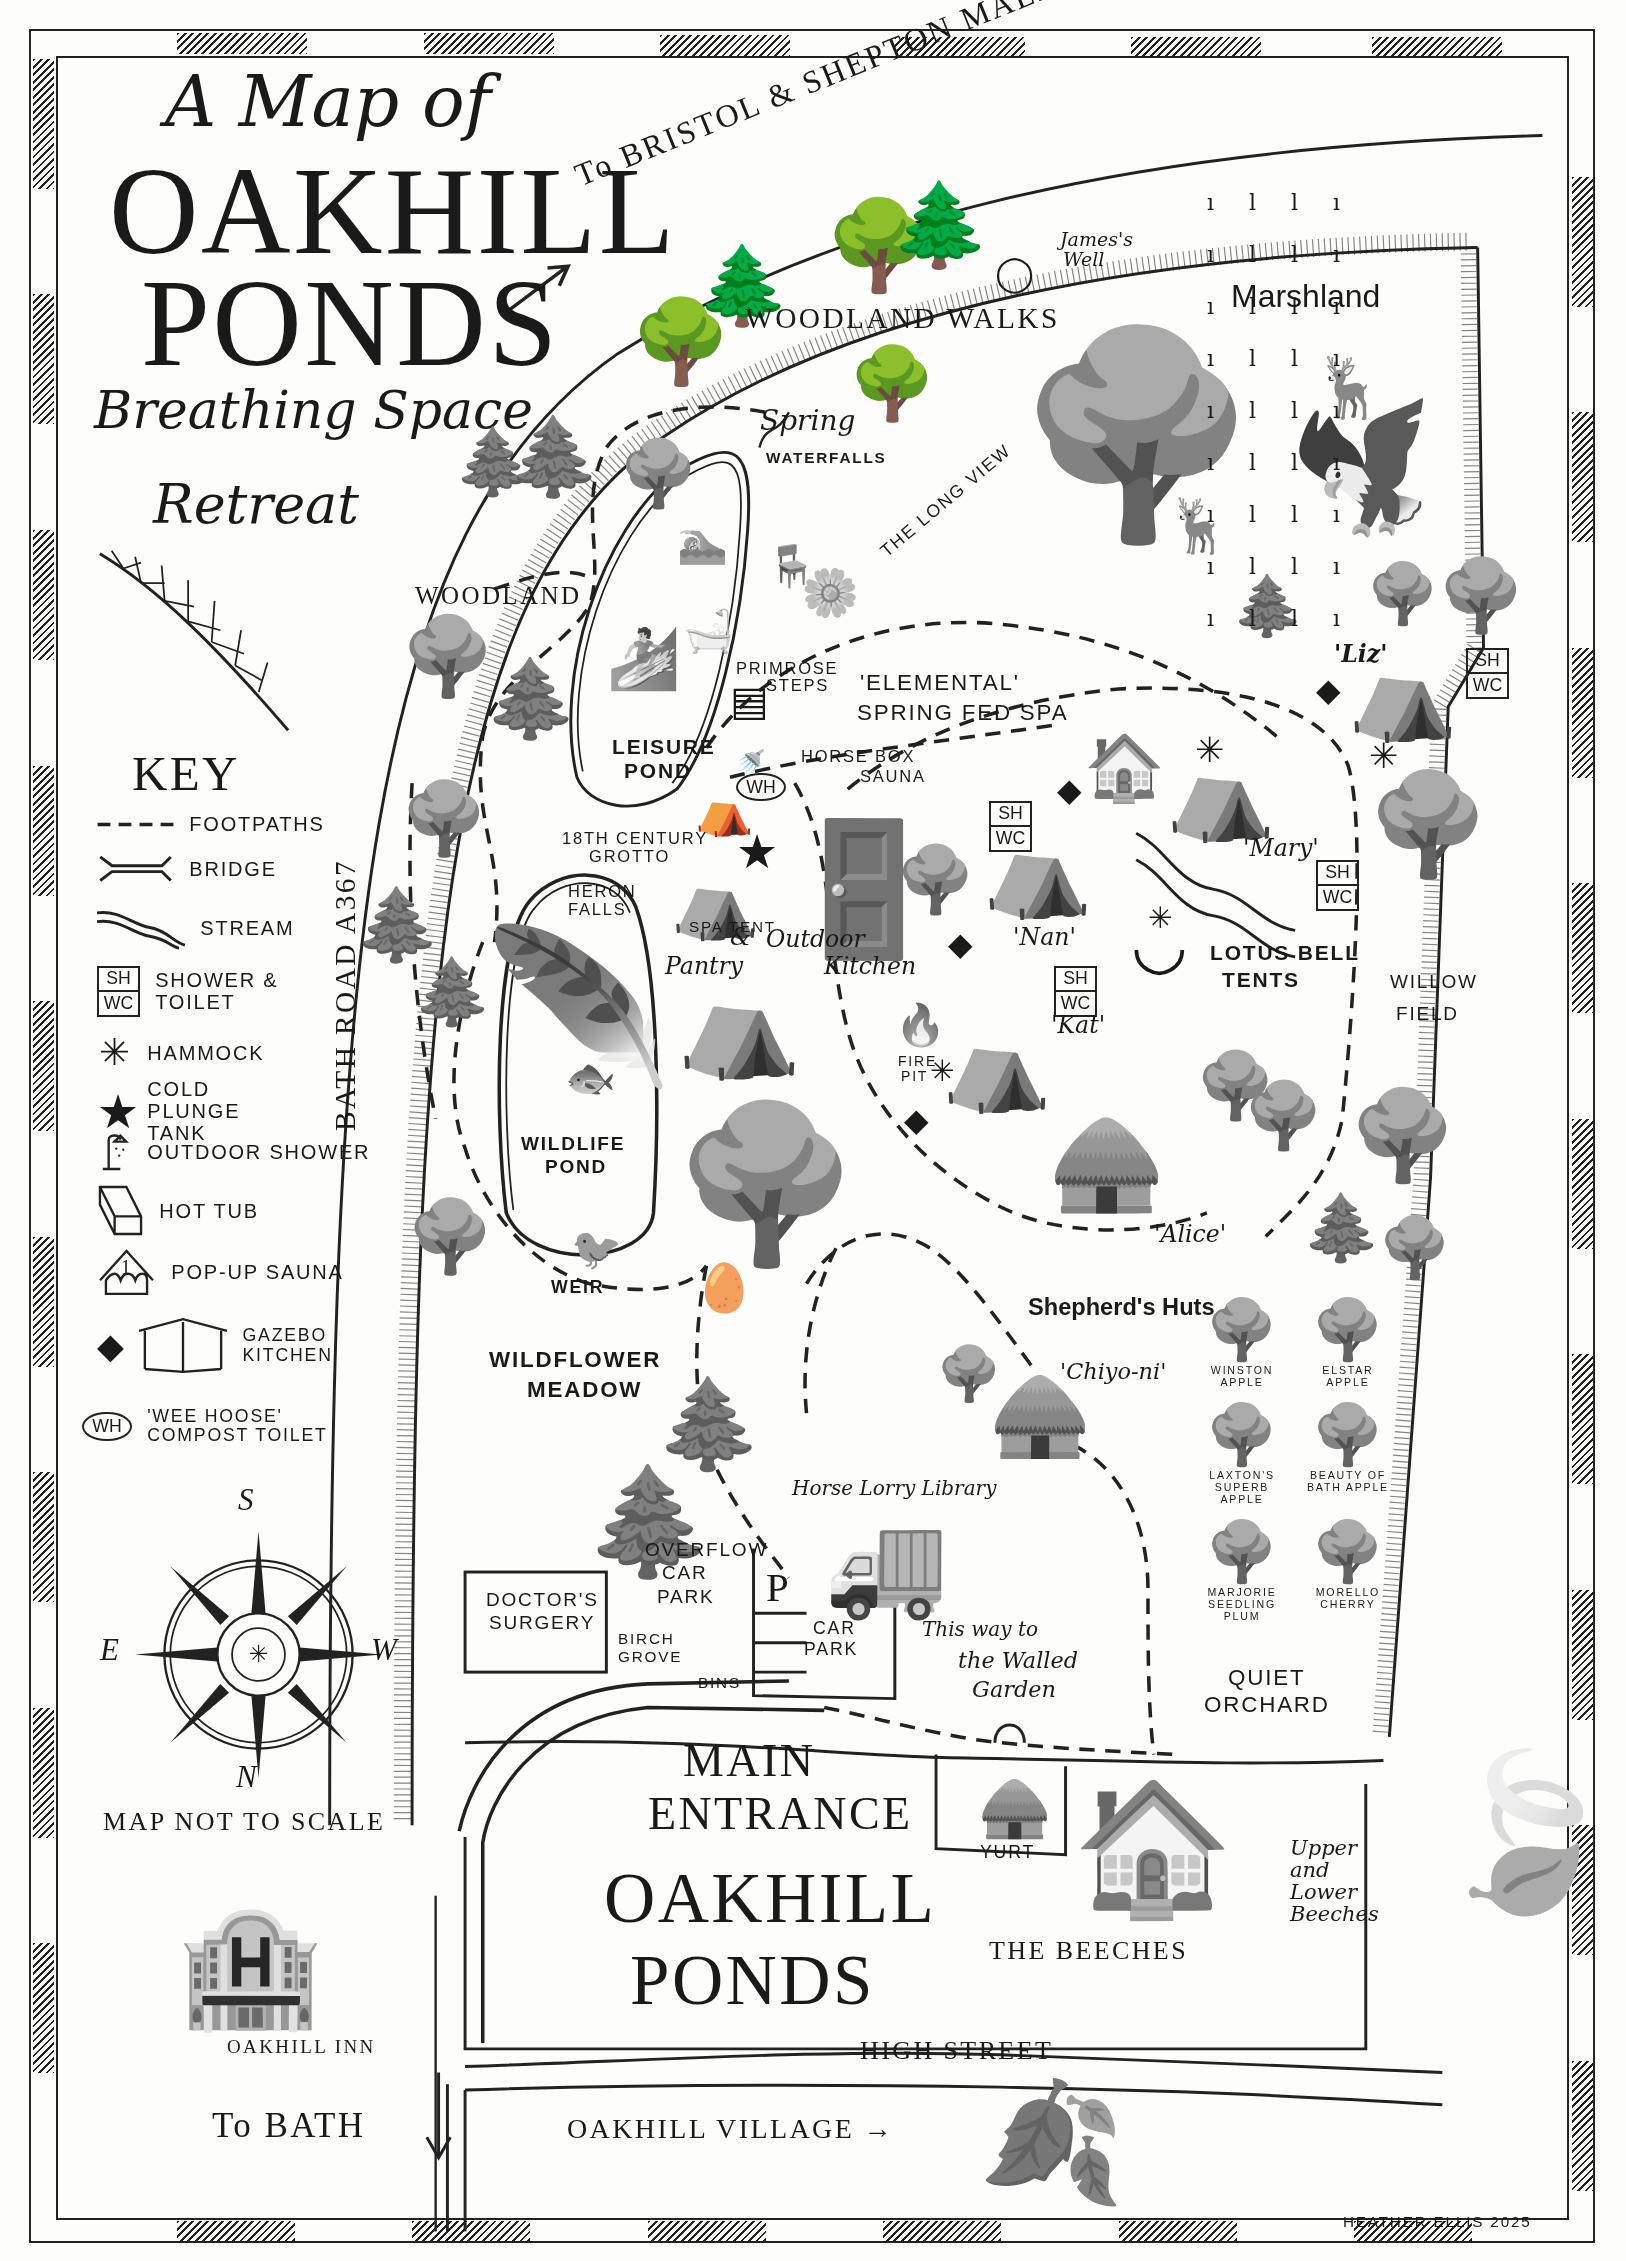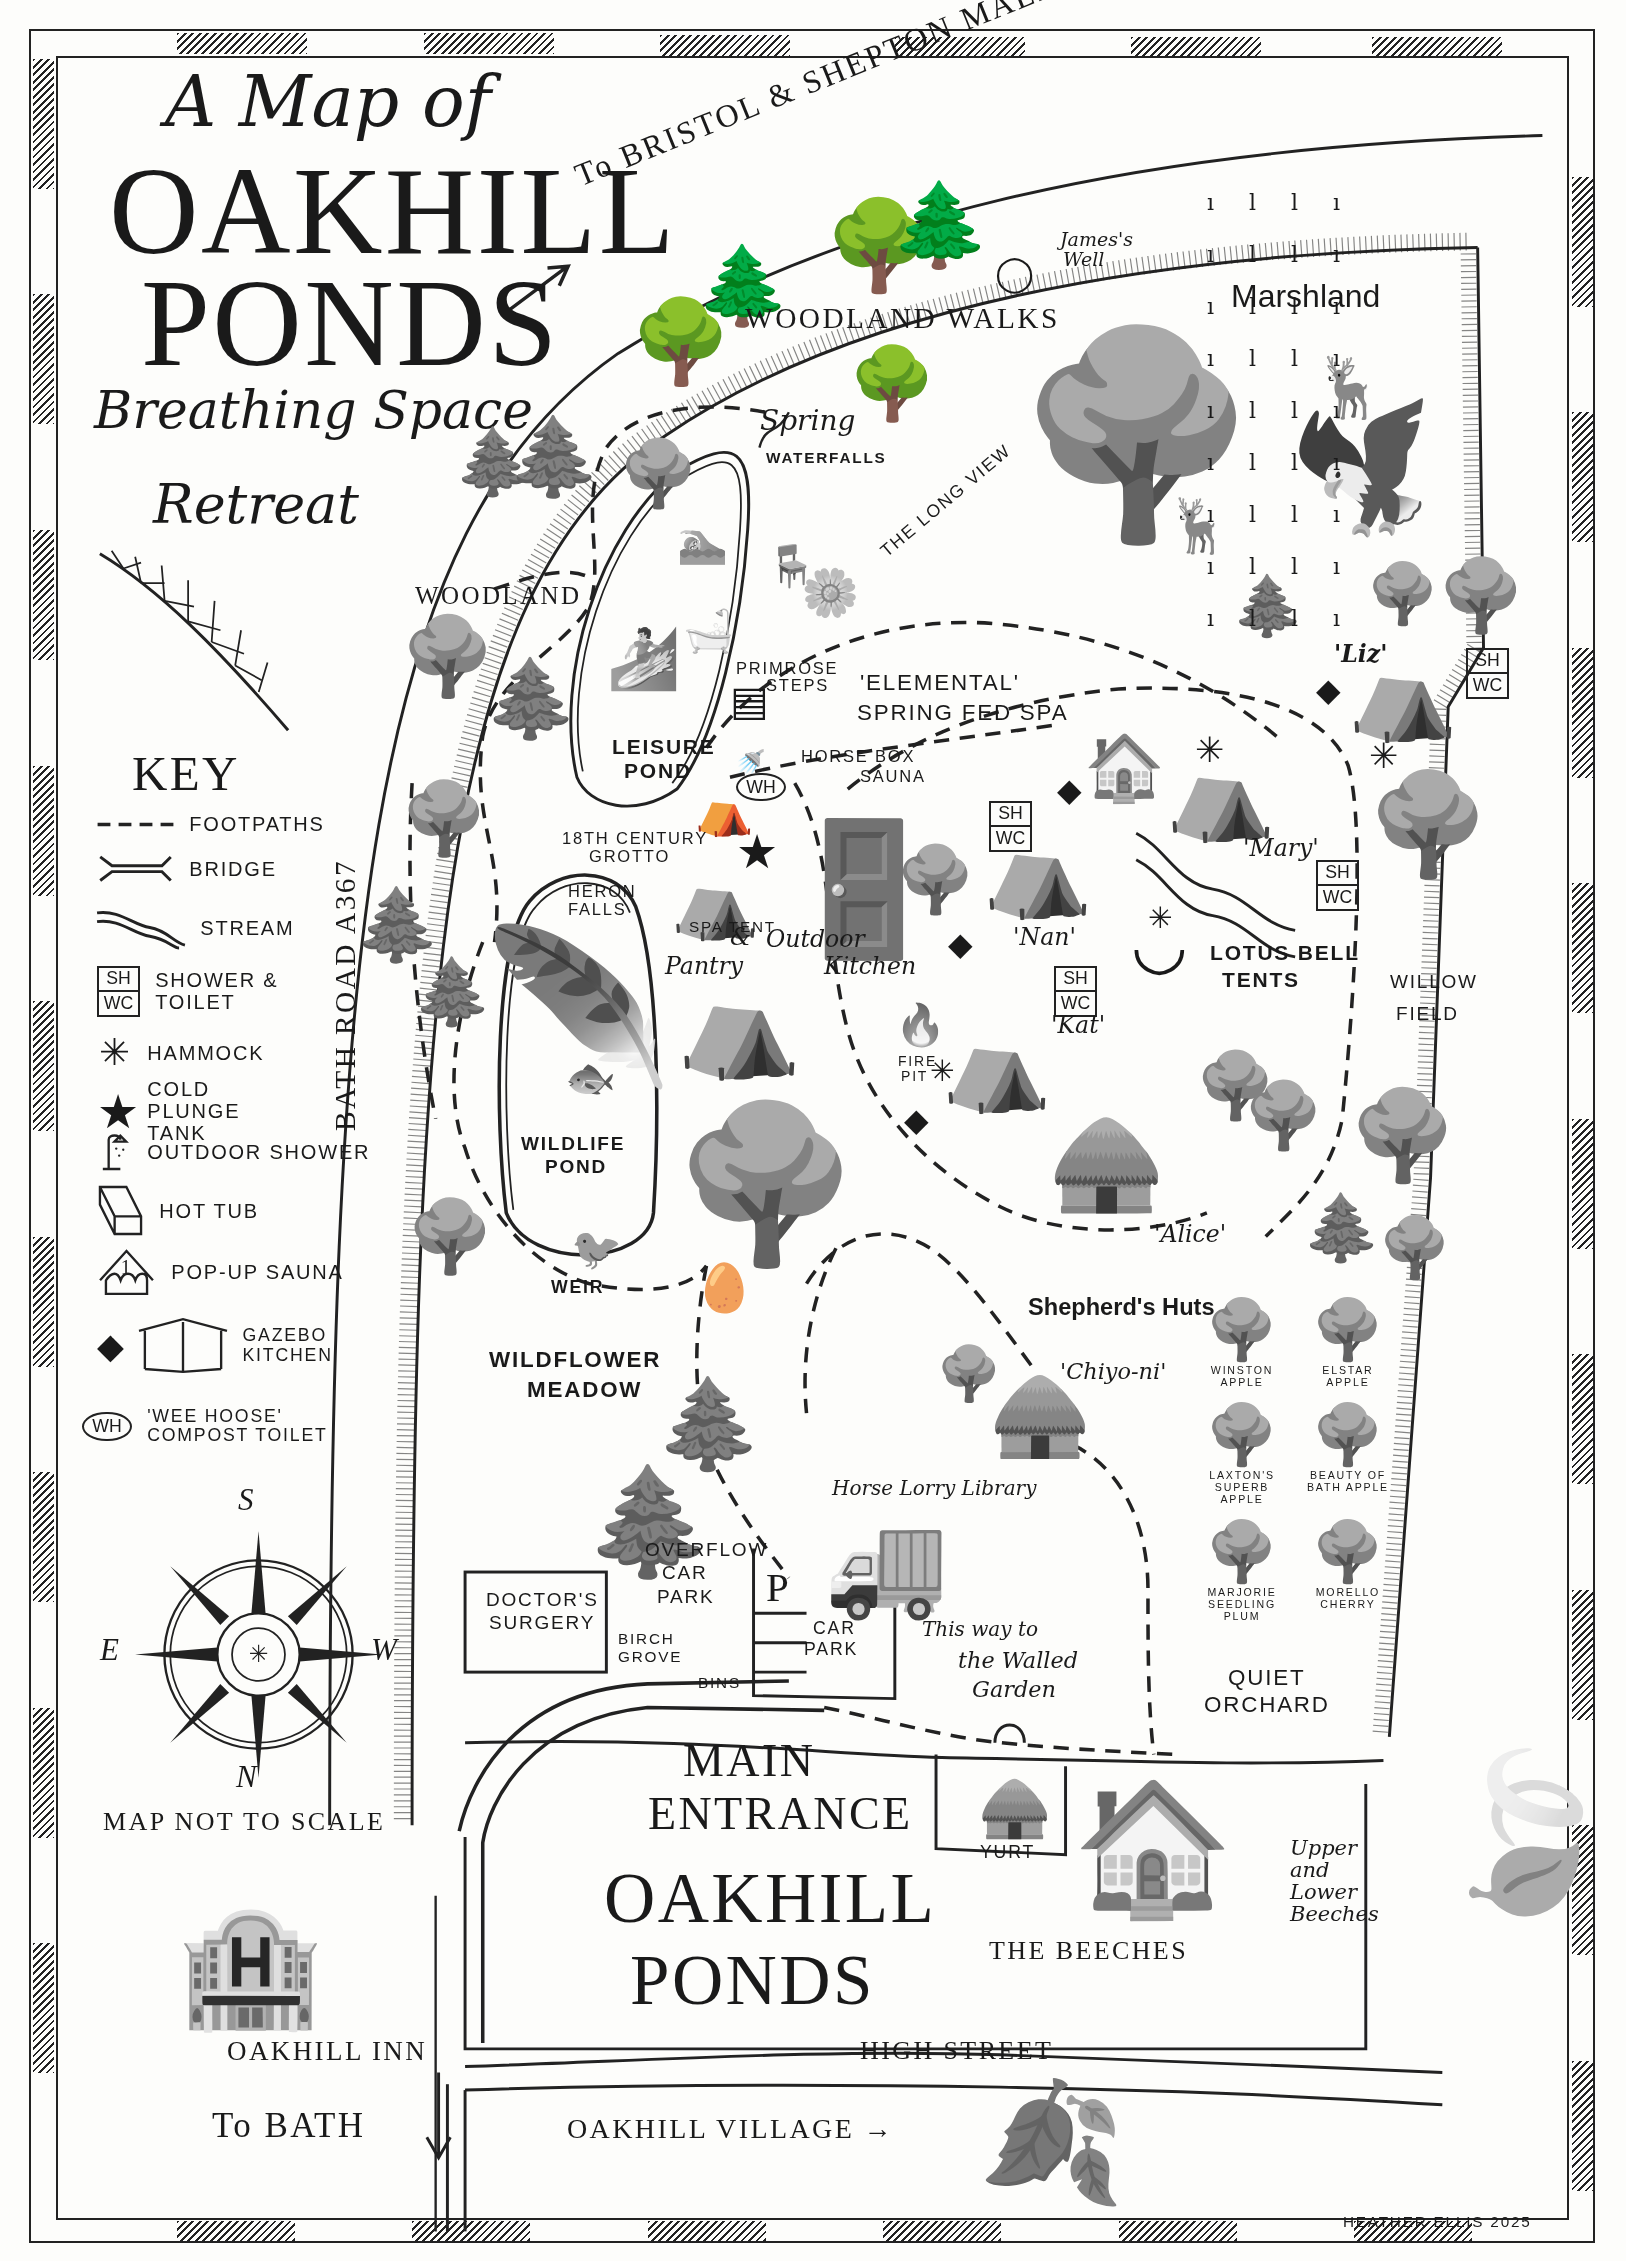--- a/index.html
+++ b/index.html
@@ -392,21 +392,21 @@
 <div class="label caps" style="left:662px;top:1563px;font-size:19px;">CAR</div>
 <div class="label caps" style="left:657px;top:1587px;font-size:19px;">PARK</div>
 <div class="label caps" style="left:486px;top:1590px;font-size:19px;">DOCTOR'S</div>
 <div class="label caps" style="left:489px;top:1613px;font-size:19px;">SURGERY</div>
 <div class="label caps" style="left:618px;top:1631px;font-size:15.3px;">BIRCH</div>
 <div class="label caps" style="left:618px;top:1649px;font-size:15.3px;">GROVE</div>
 <div class="label caps" style="left:698px;top:1675px;font-size:15.3px;">BINS</div>
 <div class="label serifcaps" style="left:766px;top:1566px;font-size:41px;">P</div>
 <div class="label caps" style="left:813px;top:1619px;font-size:17.7px;">CAR</div>
 <div class="label caps" style="left:804px;top:1640px;font-size:17.7px;">PARK</div>
-<div class="label script" style="left:792px;top:1478px;font-size:20px;margin-left:40px;">Horse Lorry Library</div>
+<div class="label script" style="left:792px;top:1478px;font-size:20px;">Horse Lorry Library</div>
 <div class="label script" style="left:922px;top:1619px;font-size:20px;">This way to</div>
 <div class="label script" style="left:922px;top:1649px;font-size:22.4px;margin-left:36px;">the Walled</div>
 <div class="label script" style="left:972px;top:1678px;font-size:22.4px;">Garden</div>
 
 <div class="abs" style="left:1195px;top:1295px;width:200px;display:grid;grid-template-columns:1fr 1fr;row-gap:11.8px;column-gap:11.8px;">
   <div style="text-align:center;">
       <div style="font-size:59px;filter:grayscale(1);">🌳</div>
       <div class="caps" style="font-size:10.6px;white-space:normal;">WINSTON APPLE</div>
     </div>
   <div style="text-align:center;">
@@ -438,16 +438,16 @@
 <div class="label serifcaps" style="left:604px;top:1861px;font-size:71px;">OAKHILL</div>
 <div class="label serifcaps" style="left:630px;top:1943px;font-size:71px;">PONDS</div>
 <div class="label caps" style="left:980px;top:1843px;font-size:17.7px;">YURT</div>
 <div class="label serifcaps" style="left:989px;top:1937px;font-size:26px;">THE BEECHES</div>
 <div class="label script" style="left:1290px;top:1837px;font-size:21px;line-height:1.05;">
   <div>Upper</div>
     <div>and</div>
     <div>Lower</div>
     <div>Beeches</div>
 </div>
-<div class="label serifcaps" style="left:227px;top:2037px;font-size:27px;">OAKHILL INN</div>
+<div class="label serifcaps" style="left:227px;top:2037px;font-size:19px;">OAKHILL INN</div>
 
 <div class="label caps" style="left:1343px;top:2214px;font-size:15.3px;">HEATHER ELLIS 2025</div>
 
 
 </body></html>

